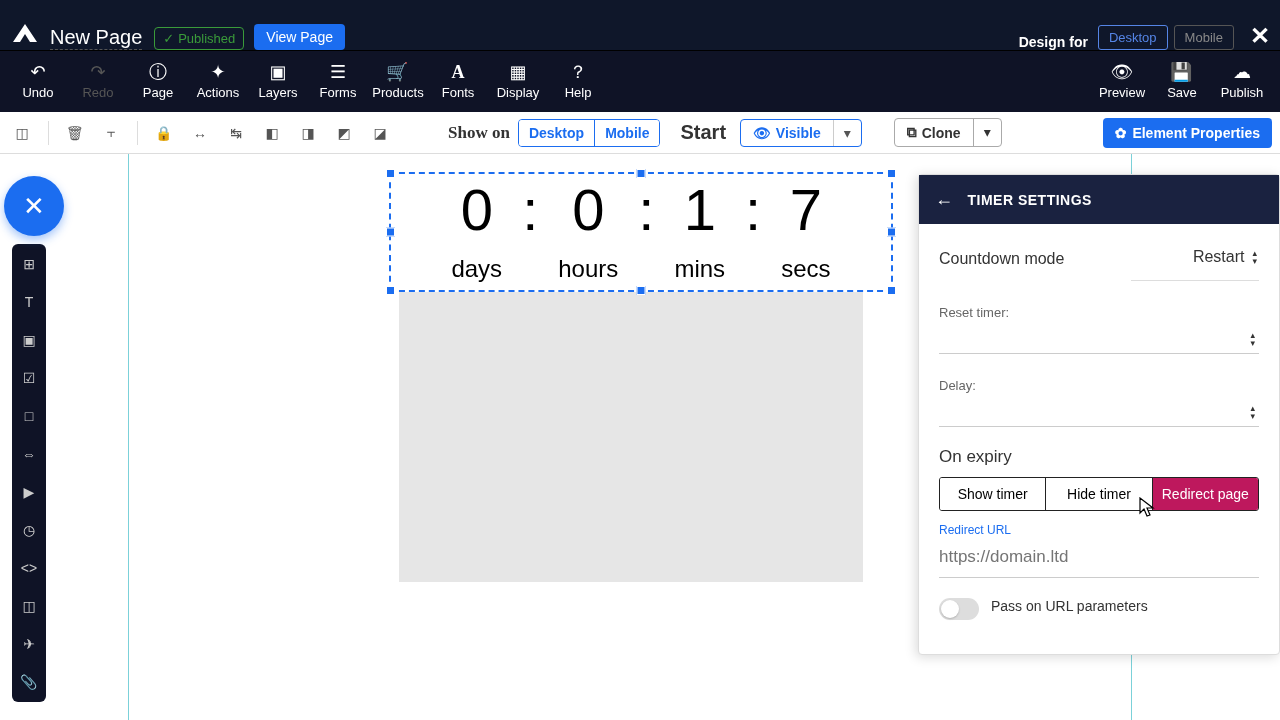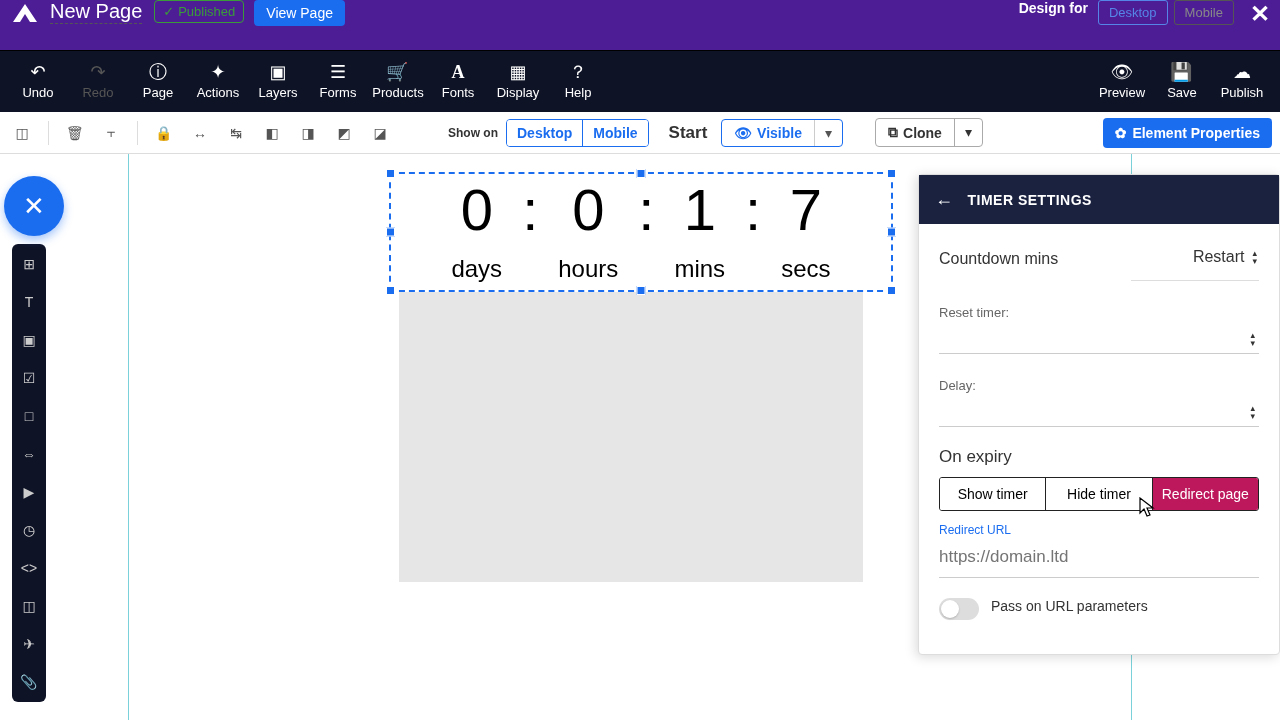--- a/index.html
+++ b/index.html
@@ -1,39 +1,39 @@
 <!DOCTYPE html>
 <html><head>
 <meta charset="utf-8">
 <style>
 * { box-sizing: border-box; margin: 0; padding: 0; }
 body { font-family: -apple-system, BlinkMacSystemFont, "Segoe UI", Arial, sans-serif; font-size: 14px; color: #333; overflow: hidden; width: 1280px; height: 720px; background: #fff; }
-.topbar { background: #4c1d95; height: 50px; display: flex; align-items: flex-start; padding: 0 10px; color: #fff; }
+.topbar { background: #0f172a; height: 50px; display: flex; align-items: flex-end; padding: 0 10px; color: #fff; }
 .logo { width: 30px; height: 30px; margin-right: 10px; }
 .page-title { font-size: 20px; font-weight: 500; border-bottom: 1px dashed #555; margin-right: 12px; }
 .badge-published { border: 1px solid #3a9b3a; color: #3a9b3a; padding: 3px 8px; border-radius: 4px; font-size: 13px; display: flex; align-items: center; gap: 4px; margin-right: 10px; }
 .btn-view { background: #1b6df0; color: #fff; padding: 5px 12px; border-radius: 4px; font-size: 14px; border: none; cursor: pointer; }
 .top-spacer { flex: 1; }
 .design-for { font-size: 14px; font-weight: 600; margin-right: 10px; }
 .design-btn { border: 1px solid #5585e6; color: #5585e6; padding: 4px 10px; border-radius: 3px; font-size: 13px; margin-right: 6px; cursor: pointer; background: transparent; }
 .design-btn.inactive { border-color: #555; color: #888; }
 .close-x { font-size: 24px; font-weight: bold; margin-left: 10px; cursor: pointer; }
 .ribbon { background: #0f1326; height: 62px; display: flex; align-items: center; padding: 0 8px; color: #fff; border-top: 1px solid #000; }
 .ribbon-item { display: flex; flex-direction: column; align-items: center; justify-content: center; min-width: 60px; height: 62px; cursor: pointer; font-size: 13px; gap: 4px; }
 .ribbon-item.disabled { color: #555; }
 .ribbon-icon { font-size: 18px; line-height: 1; }
 .ribbon-spacer { flex: 1; }
 .toolbar { height: 42px; border-bottom: 1px solid #ddd; display: flex; align-items: center; padding: 0 8px; gap: 8px; background: #fff; }
 .toolbar .icon-btn { width: 28px; height: 28px; display: flex; align-items: center; justify-content: center; cursor: pointer; color: #555; font-size: 14px; }
 .sep { width: 1px; height: 24px; background: #ddd; margin: 0 4px; }
-.show-on-label { font-weight: 700; font-size: 12px; margin-left: 8px; }
+.show-on-label { font-weight: 700; font-size: 17px; margin-left: 8px; font-family: Liberation Serif, serif; }
 .btn-group { display: flex; border: 1px solid #1b6df0; border-radius: 4px; overflow: hidden; }
 .btn-group button { border: none; background: #fff; color: #1b6df0; padding: 5px 10px; font-size: 14px; cursor: pointer; font-weight: 600; }
 .btn-group button + button { border-left: 1px solid #1b6df0; }
-.start-label { font-weight: 700; font-size: 17px; margin-left: 12px; }
+.start-label { font-weight: 700; font-size: 20px; margin-left: 12px; }
 .visible-group { display: flex; border: 1px solid #1b6df0; border-radius: 4px; overflow: hidden; margin-left: 6px; }
 .visible-group .vis { color: #1b6df0; padding: 5px 12px; font-weight: 600; font-size: 14px; display: flex; align-items: center; gap: 5px; }
 .visible-group .caret { padding: 5px 10px; border-left: 1px solid #ccc; color: #555; cursor: pointer; }
 .clone-group { display: flex; border: 1px solid #aaa; border-radius: 4px; overflow: hidden; margin-left: 24px; }
 .clone-group .clone { padding: 5px 12px; font-weight: 600; display: flex; align-items: center; gap: 5px; }
 .clone-group .caret { padding: 5px 10px; border-left: 1px solid #aaa; cursor: pointer; }
 .el-props { background: #1b6df0; color: #fff; padding: 7px 12px; border-radius: 4px; margin-left: auto; font-weight: 600; display: flex; align-items: center; gap: 6px; cursor: pointer; }
 .workspace { position: relative; height: 566px; background: #fff; }
 .side-dock { position: absolute; left: 12px; top: 90px; width: 34px; background: #0f1326; border-radius: 6px; display: flex; flex-direction: column; align-items: center; padding: 8px 0; gap: 14px; z-index: 5; }
 .side-dock .tool { width: 24px; height: 24px; color: #ccc; display: flex; align-items: center; justify-content: center; cursor: pointer; font-size: 14px; }
@@ -246,21 +246,21 @@
     </div>
   </div>
 
   <div class="settings-panel">
     <div class="panel-header">
       <span style="cursor:pointer;font-size:18px;">←</span>
       <span>TIMER SETTINGS</span>
     </div>
     <div class="panel-body">
       <div class="row">
-        <span class="row-label">Countdown mins</span>
+        <span class="row-label">Countdown mode</span>
         <div class="select-like">
           <span>Restart</span>
           <span class="field-caret"></span>
         </div>
       </div>
       <div class="sel-underline"></div>
 
       <div class="field-label">Reset timer:</div>
       <div class="field-select">
           <span class="field-caret"></span>

